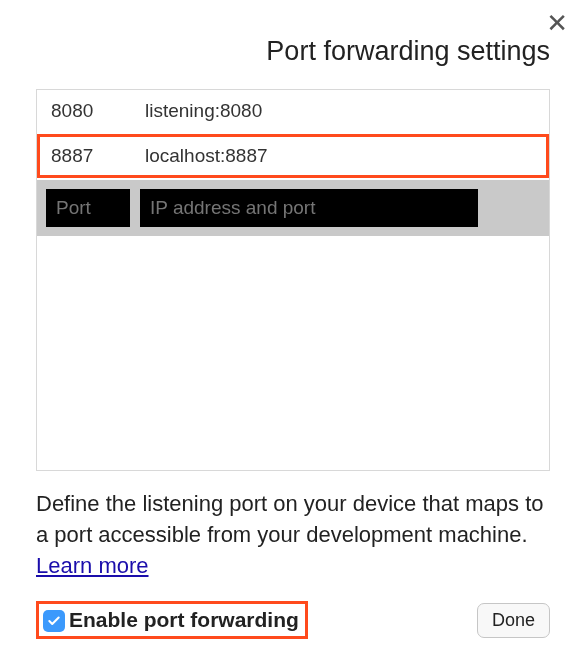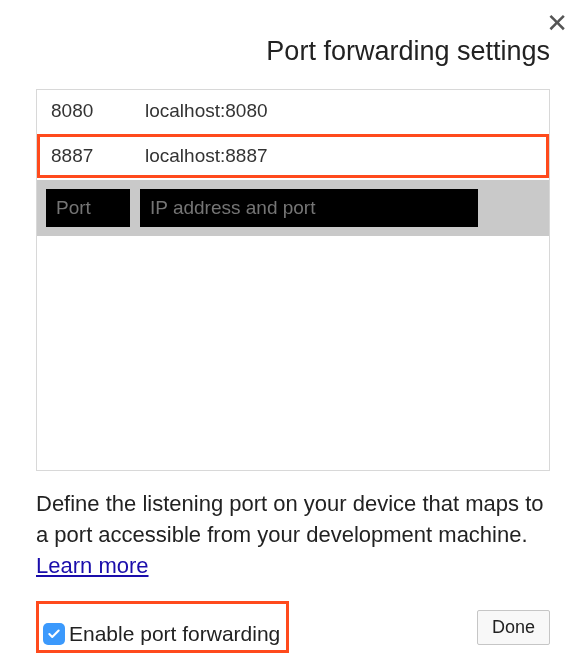--- a/index.html
+++ b/index.html
@@ -89,60 +89,61 @@
       cursor: pointer;
     }
     .footer {
       margin-top: 20px;
       display: flex;
       align-items: center;
       justify-content: space-between;
     }
     .checkbox-wrap {
       display: inline-flex;
-      align-items: center;
+      align-items: flex-end;
       border: 3px solid #ff4a1c;
-      padding: 18px 6px 4px 4px;
+      padding: 4px 6px 4px 4px;
+      font-weight: bold;
     }
     .checkbox {
       width: 22px;
       height: 22px;
       border-radius: 5px;
       background: #3b99fc;
       display: inline-flex;
       align-items: center;
       justify-content: center;
       margin-right: 4px;
     }
     .checkbox svg { width: 14px; height: 14px; }
     .cb-label {
       font-size: 21px;
       color: #222;
     }
     .done-btn {
       background: #f8f8f8;
       border: 1px solid #c6c6c6;
-      border-radius: 2px;
+      border-radius: 7px;
       padding: 6px 14px;
       font-size: 18px;
       color: #222;
       cursor: pointer;
     }
   </style>
 </head>
 <body>
 
 <div class="dialog">
   <div class="close-btn">✕</div>
   <h1 class="title">Port forwarding settings</h1>
 
   <div class="list-box">
     <div class="row">
       <span class="port-col">8080</span>
-      <span class="addr-col">localhost:8080</span>
+      <span class="addr-col">listening:8080</span>
     </div>
     <div class="row row-highlight">
       <span class="port-col">8887</span>
       <span class="addr-col">localhost:8887</span>
     </div>
     <div class="input-row">
       <input class="inp inp-port" placeholder="Port" style="">
       <input class="inp inp-addr" placeholder="IP address and port" style="">
     </div>
   </div>

